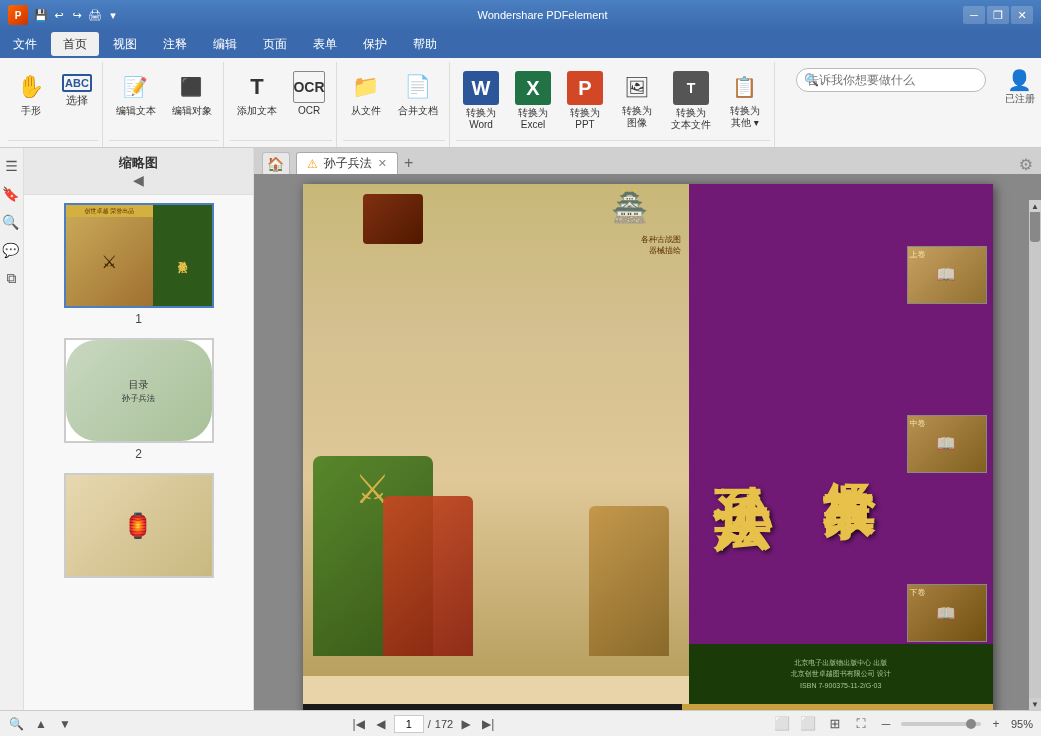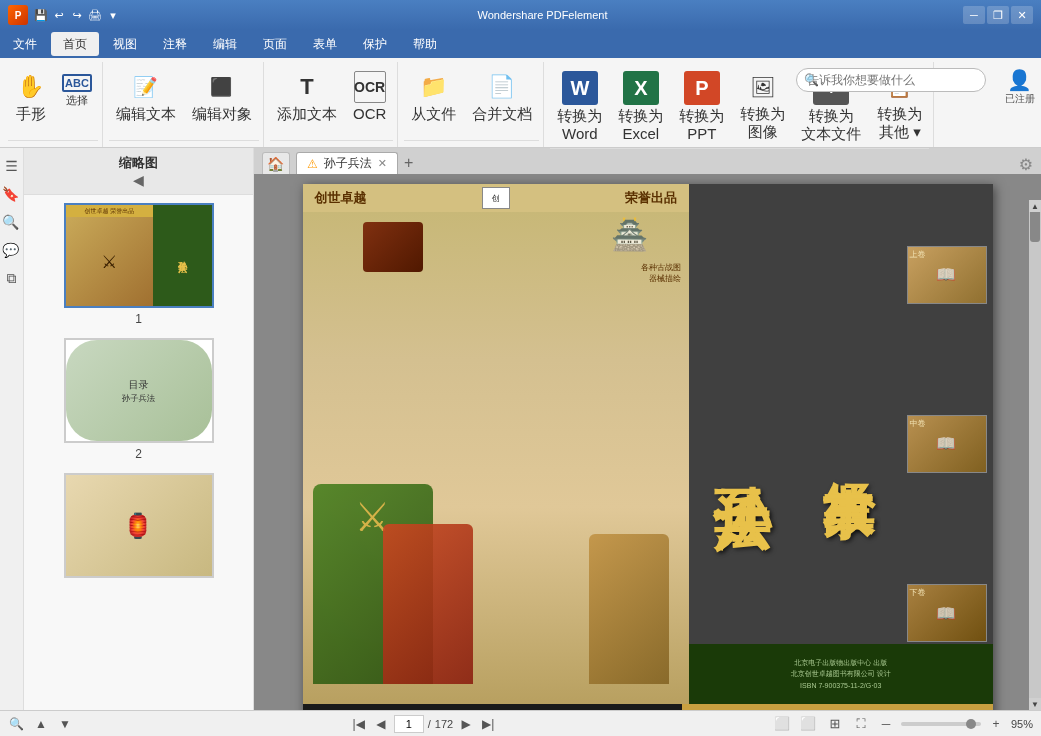--- a/index.html
+++ b/index.html
@@ -97,21 +97,21 @@
       min-width: 44px;
       font-size: 11px;
       color: #333;
       gap: 2px;
     }
     .ribbon-btn .btn-icon {
       width: 32px; height: 32px;
       display: flex; align-items: center; justify-content: center;
       font-size: 22px;
     }
-    .ribbon-btn .btn-label { font-size: 15px; color: #333; text-align: center; line-height: 1.2; }
+    .ribbon-btn .btn-label { font-size: 10px; color: #333; text-align: center; line-height: 1.2; }
     .ribbon-btn-small {
       display: flex;
       flex-direction: column;
       align-items: center;
       padding: 3px 5px;
       cursor: pointer;
       border: 1px solid transparent;
       border-radius: 3px;
       background: none;
       font-size: 11px;
@@ -599,43 +599,38 @@
       <div style="position:absolute;right:0;top:26px;bottom:0;width:12px;background:#c8c8c8;z-index:10;">
         <div style="width:10px;height:40px;background:#888;margin:1px;border-radius:3px;margin-top:2px;"></div>
       </div>
 
       <div class="page-content">
 
         <div style="width:100%;height:100%;position:relative;overflow:hidden;">
 
           <div style="position:absolute;left:0;top:0;bottom:30px;width:56%;background:#e8d4a8;overflow:hidden;">
 
-            <div style="height:28px;background:#d4c080;display:flex;align-items:center;justify-content:space-between;padding:0 12px;">
-              <span style="font-size:13px;color:#5a3000;font-weight:bold;font-family:'STKaiti','KaiTi',serif;">创世卓越</span>
-              <div style="width:28px;height:22px;background:white;border:1px solid #888;display:flex;align-items:center;justify-content:center;font-size:8px;color:#333;">创</div>
-              <span style="font-size:13px;color:#5a3000;font-weight:bold;font-family:'STKaiti','KaiTi',serif;">荣誉出品</span>
-            </div>
 
             <div style="width:100%;height:calc(100% - 28px);background:linear-gradient(180deg,#c8b878 0%,#d4c090 30%,#e0c898 60%,#b8a060 100%);display:flex;align-items:center;justify-content:center;position:relative;overflow:hidden;">
 
               <div style="position:absolute;bottom:20px;left:10px;width:120px;height:200px;background:linear-gradient(135deg,#4a8020,#2a5010);border-radius:8px 8px 0 0;opacity:0.9;display:flex;align-items:flex-start;justify-content:center;padding-top:10px;">
                 <div style="font-size:40px;color:#d4b040;">⚔</div>
               </div>
               <div style="position:absolute;bottom:20px;left:80px;width:90px;height:160px;background:linear-gradient(135deg,#c84820,#8a2010);border-radius:6px 6px 0 0;opacity:0.9;"></div>
               <div style="position:absolute;bottom:20px;right:20px;width:80px;height:150px;background:linear-gradient(135deg,#c09040,#806020);border-radius:6px 6px 0 0;opacity:0.85;"></div>
               <div style="position:absolute;top:10px;left:60px;width:60px;height:50px;background:linear-gradient(135deg,#803010,#501800);border-radius:4px;"></div>
               <div style="position:absolute;top:5px;center:0;right:40px;font-size:30px;opacity:0.7;">🏯</div>
 
               <div style="position:absolute;right:8px;top:50px;font-size:8px;color:#5a3000;text-align:right;line-height:1.4;">
                 各种古战图<br>器械描绘
               </div>
             </div>
           </div>
 
-          <div style="position:absolute;right:0;top:0;bottom:30px;width:44%;background:#404040;display:flex;flex-direction:row;align-items:stretch;">
+          <div style="position:absolute;right:0;top:0;bottom:30px;width:44%;background:#701a75;display:flex;flex-direction:row;align-items:stretch;">
 
             <div style="flex:1;display:flex;align-items:center;justify-content:center;padding:10px 0;">
               <div style="font-size:58px;color:#e8c14a;font-weight:bold;line-height:1;writing-mode:vertical-rl;text-orientation:upright;letter-spacing:2px;font-family:'STKaiti','KaiTi','SimSun',serif;text-shadow:2px 2px 4px rgba(0,0,0,0.5);">孙子兵法</div>
             </div>
             <div style="flex:1;display:flex;align-items:center;justify-content:center;padding:10px 0;">
               <div style="font-size:52px;color:#e8c14a;font-weight:bold;line-height:1;writing-mode:vertical-rl;text-orientation:upright;letter-spacing:2px;font-family:'STKaiti','KaiTi','SimSun',serif;text-shadow:2px 2px 4px rgba(0,0,0,0.5);">经典故事</div>
             </div>
 
             <div style="width:90px;display:flex;flex-direction:column;justify-content:space-around;padding:8px 4px;gap:4px;">
               <div style="width:80px;height:58px;background:linear-gradient(135deg,#c8a060,#907030);border:1px solid #888;display:flex;align-items:center;justify-content:center;font-size:8px;color:#fff;text-align:center;position:relative;">

